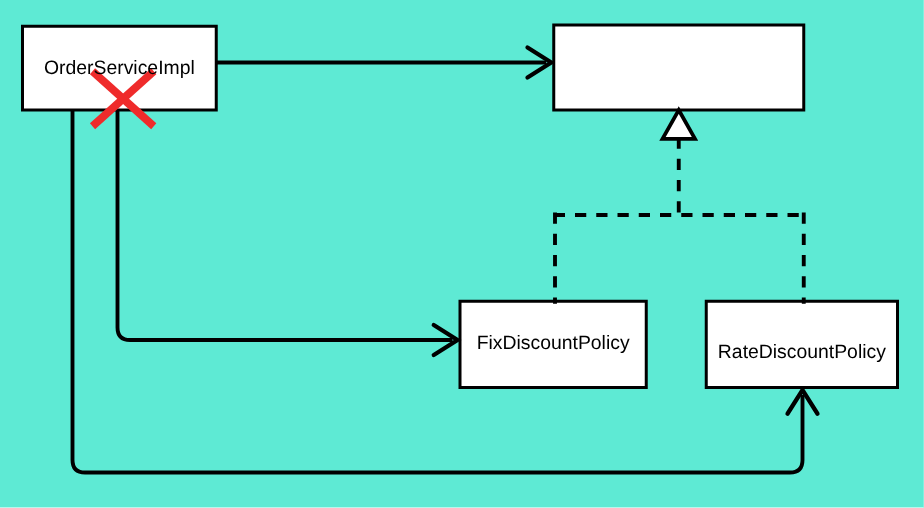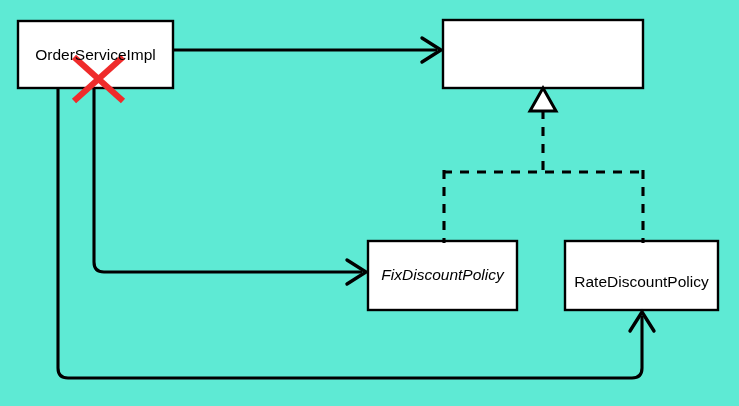--- a/index.html
+++ b/index.html
@@ -101,21 +101,21 @@
       <line x1="74" y1="57" x2="123" y2="101" stroke="#ef2b2b" stroke-width="6.2" stroke-linecap="butt"></line>
       <line x1="123" y1="57" x2="74" y2="101" stroke="#ef2b2b" stroke-width="6.2" stroke-linecap="butt"></line>
     </g>
   </svg>
 
   <div class="uml-box-label" style="left:18px; top:21px; width:155px; height:67px;">
     <span class="class-name">OrderServiceImpl</span>
   </div>
 
 
-  <div class="uml-box-label" style="left:368px; top:241px; width:149px; height:68px;font-style:italic;">
+  <div class="uml-box-label" style="left:368px; top:241px; width:149px; height:68px;">
     <span class="class-name">FixDiscountPolicy</span>
   </div>
 
   <div class="uml-box-label" style="left:565px; top:247px; width:153px; height:69px;">
     <span class="class-name">RateDiscountPolicy</span>
   </div>
 
 </div>
 
 </body></html>

